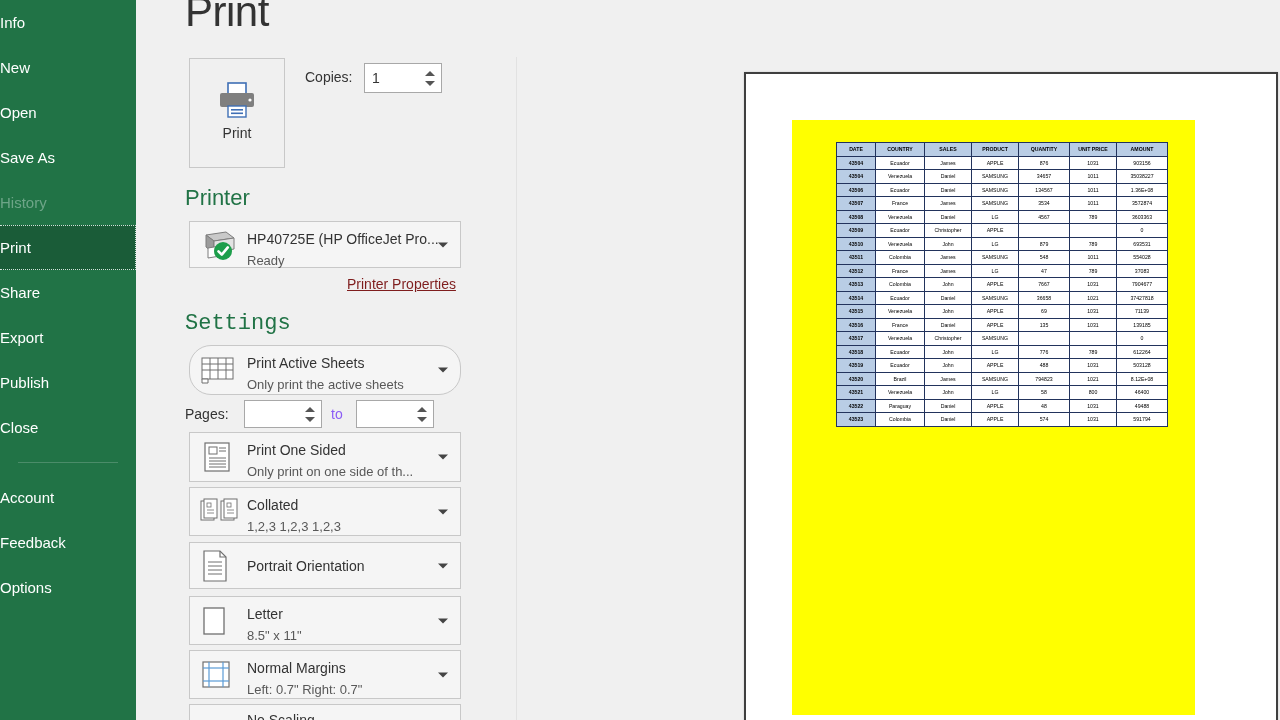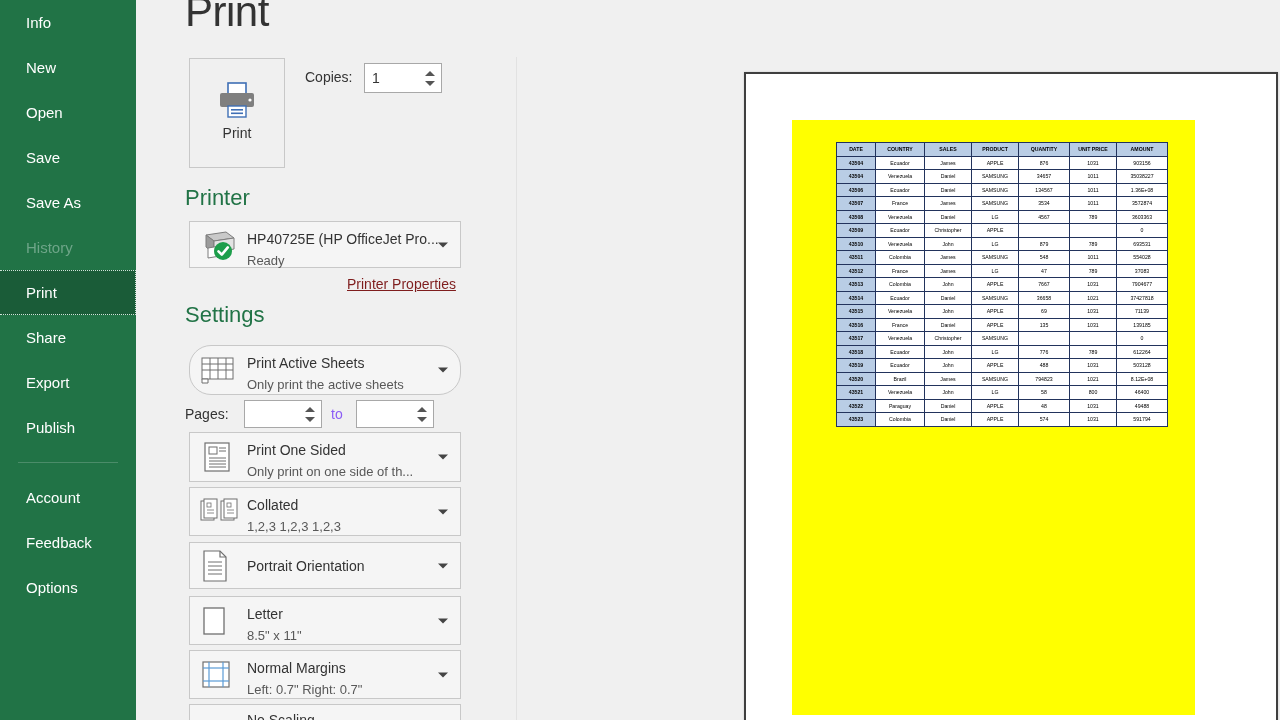--- a/index.html
+++ b/index.html
@@ -11,21 +11,21 @@
   }
   .screen{position:relative;width:1280px;height:720px;}
 
   
   .sidebar{
     position:absolute;left:0;top:0;width:136px;height:720px;
     background:#217346;
   }
   .nav-item{
     height:45px;line-height:45px;
-    padding-left:26px;
+    padding-left:0;
     color:#ffffff;font-size:15px;
     cursor:pointer;white-space:nowrap;
     box-sizing:border-box;
   }
   .nav-item.disabled{color:#6ea588;cursor:default;}
   .nav-item.active{
     background:#1a5c38;
     border-top:1px dotted #cfe3d8;
     border-bottom:1px dotted #cfe3d8;
     border-right:1px dotted #cfe3d8;
@@ -149,27 +149,27 @@
 </style>
 </head>
 <body>
 
 <div class="screen">
 
   <div class="sidebar">
     <div class="nav-item"><span>Info</span></div>
     <div class="nav-item"><span>New</span></div>
     <div class="nav-item"><span>Open</span></div>
-    <div class="nav-item"><span>Save</span></div>
     <div class="nav-item"><span>Save As</span></div>
     <div class="nav-item disabled"><span>History</span></div>
     <div class="nav-item active"><span>Print</span></div>
     <div class="nav-item"><span>Share</span></div>
     <div class="nav-item"><span>Export</span></div>
     <div class="nav-item"><span>Publish</span></div>
+    <div class="nav-item"><span>Close</span></div>
     <div class="nav-sep"></div>
     <div class="nav-item"><span>Account</span></div>
     <div class="nav-item"><span>Feedback</span></div>
     <div class="nav-item"><span>Options</span></div>
   </div>
 
   <div class="pane">
 
     <div class="page-title">Print</div>
 
@@ -209,21 +209,21 @@
           <path d="M18.5,22.3 L21.8,25.6 L27.8,18.4" fill="none" stroke="#ffffff" stroke-width="2.6" stroke-linecap="round" stroke-linejoin="round"></path>
         </svg>
       </span>
       <span class="ctitle">HP40725E (HP OfficeJet Pro...</span>
       <span class="csub">Ready</span>
       <span class="caret"></span>
     </div>
 
     <a href="#" style="position:absolute;left:211px;top:276px;font-size:14px;color:#7f1d1d;text-decoration:underline;">Printer Properties</a>
 
-    <div class="sec-head" style="top:302px;">Settings</div>
+    <div class="sec-head" style="top:311px;font-family:Liberation Mono, monospace;">Settings</div>
 
     <div class="combo two" style="top:345px;height:50px;border-radius:22px;">
       <span class="cicon">
         <svg width="36" height="30" viewBox="0 0 36 30">
           <rect x="2" y="3" width="31" height="21" fill="#ffffff" stroke="#6f6f6f" stroke-width="1"></rect>
           <line x1="2" y1="9" x2="33" y2="9" stroke="#6f6f6f" stroke-width="1"></line>
           <line x1="2" y1="15" x2="33" y2="15" stroke="#6f6f6f" stroke-width="1"></line>
           <line x1="10" y1="3" x2="10" y2="24" stroke="#6f6f6f" stroke-width="1"></line>
           <line x1="18" y1="3" x2="18" y2="24" stroke="#6f6f6f" stroke-width="1"></line>
           <line x1="26" y1="3" x2="26" y2="24" stroke="#6f6f6f" stroke-width="1"></line>

